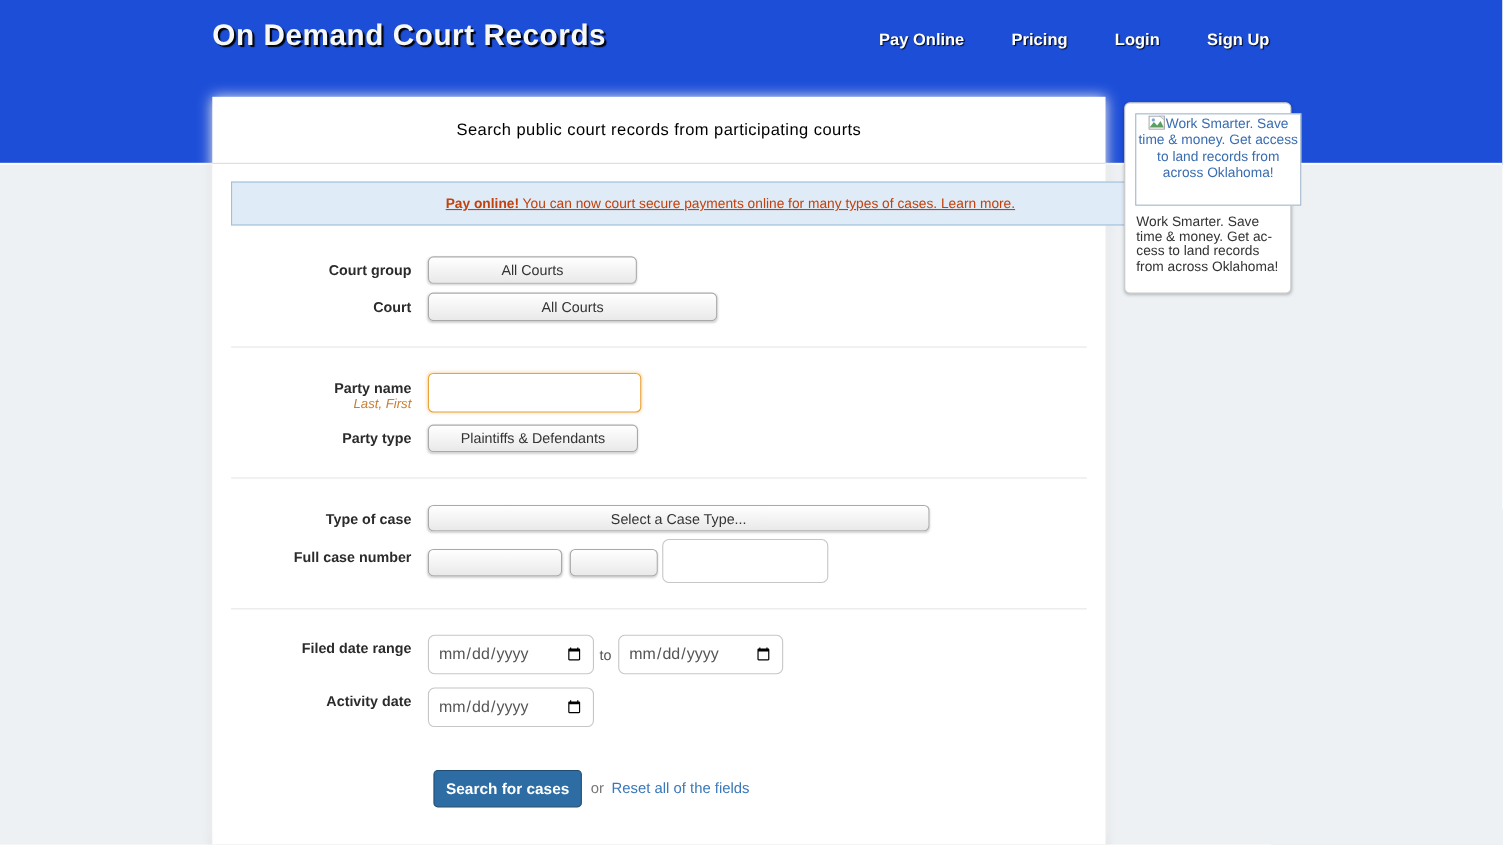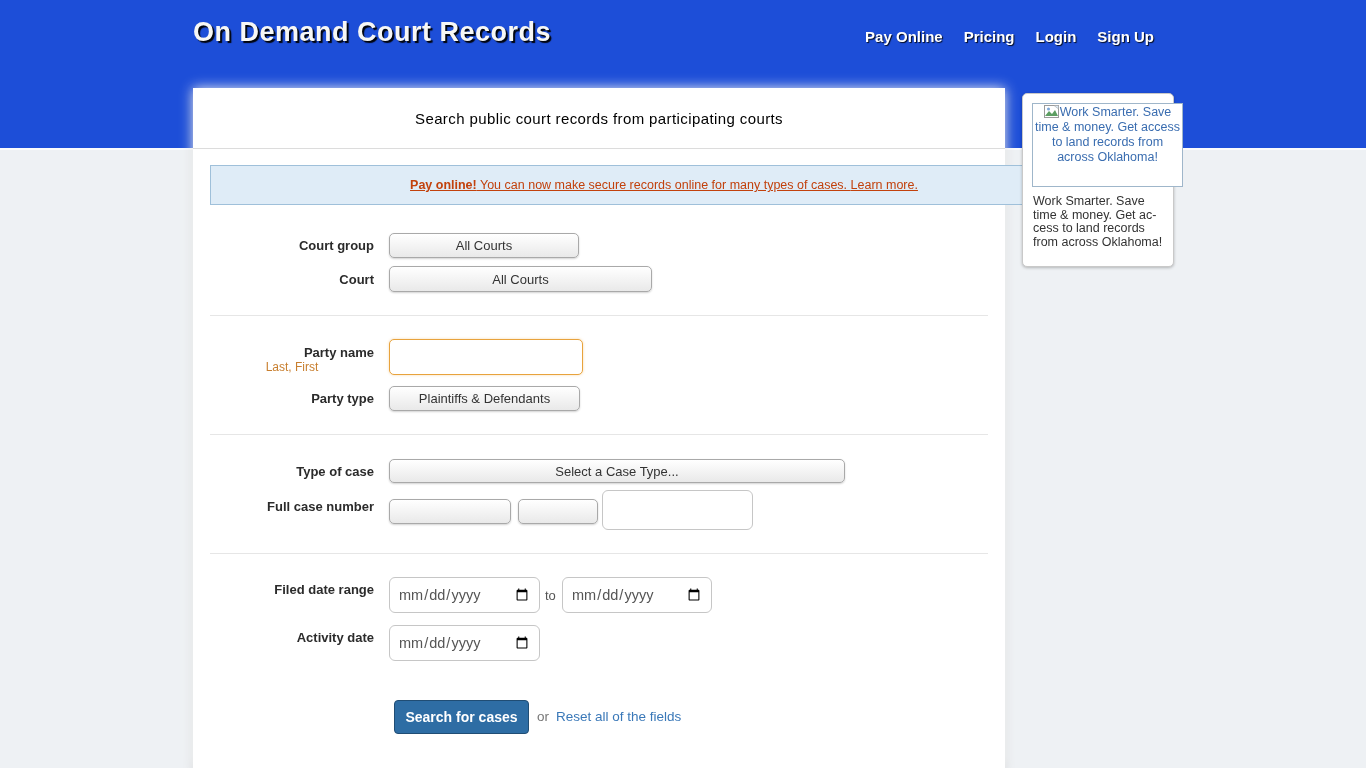--- a/index.html
+++ b/index.html
@@ -4,40 +4,40 @@
 <style>
   * { margin:0; padding:0; box-sizing:border-box; }
   html,body { width:1366px; height:768px; overflow:hidden; }
   body { font-family:"Liberation Sans", sans-serif; }
   #page { position:relative; width:1366px; height:768px; background:#eef1f4; overflow:hidden; }
 
   .header-band { position:absolute; left:0; top:0; width:1366px; height:150px;
     background:#1d4ed8; border-bottom:2px solid #fafbfd; }
   .brand { position:absolute; left:193px; top:17px; font-size:27px; font-weight:bold;
     color:#f7f7f5; letter-spacing:.5px; text-shadow:2px 2px 1px rgba(0,0,0,.95); cursor:pointer; }
-  .nav { position:absolute; top:28px; right:212px; display:flex; gap:21px; }
+  .nav { position:absolute; top:28px; right:212px; display:flex; gap:43px; }
   .nav a { color:#fff; font-size:15px; font-weight:bold; text-decoration:none;
     text-shadow:1px 1px 1px rgba(0,0,0,.85); cursor:pointer; }
 
   .panel { position:absolute; left:193px; top:88px; width:812px; height:680px; background:#fff;
     box-shadow:0 0 12px rgba(255,255,255,.95), 0 3px 10px rgba(0,0,0,.18); }
   .panel-heading { position:absolute; left:0; top:0; width:100%; height:61px;
     border-bottom:1px solid #dcdcdc; display:flex; align-items:center; justify-content:center;
     font-size:15px; color:#000000; letter-spacing:.4px; text-shadow:1px 1px 0 #fff; }
 
   .banner { position:absolute; left:17px; top:77px; width:908px; height:40px;
     background:#dfecf7; border:1px solid #9fc0da; display:flex; align-items:center;
     justify-content:center; font-size:12.5px; color:#c2410c; cursor:pointer; }
   .banner span { text-decoration:underline; white-space:pre; }
   .banner .lead { font-weight:bold; }
 
   .flabel { position:absolute; left:17px; width:164px; text-align:right;
     font-weight:bold; font-size:13px; color:#2b2b2b; }
-  .fhint { position:absolute; left:17px; width:164px; text-align:center;
-    font-size:12px; color:#c87f2f; }
+  .fhint { position:absolute; left:17px; width:164px; text-align:right;
+    font-style:italic; font-size:12px; color:#c87f2f; }
 
   select.styled { appearance:none; -webkit-appearance:none; position:absolute; left:196px;
     background:linear-gradient(#ffffff, #e9e9e9); border:1px solid #a9a9a9; border-radius:5px;
     box-shadow:0 1px 2px rgba(0,0,0,.18); font-size:13px; color:#333; padding:0 8px;
     font-family:"Liberation Sans", sans-serif; cursor:pointer;text-align:center; }
   .sel-court-group { top:145px; width:190px; height:25px; }
   .sel-court { top:178px; width:263px; height:26px; }
   .sel-party-type { top:298px; width:191px; height:25px; }
   .sel-case-type { top:371px; width:456px; height:24px; }
   .sel-case-a { top:411px; width:122px; height:25px; }
@@ -90,21 +90,21 @@
       <a>Sign Up</a>
     </div>
   </div>
 
   <div class="panel">
 
     <div class="panel-heading">Search public court records from participating courts</div>
 
     <div class="banner">
       <span class="lead">Pay online!</span>
-        <span> You can now make secure records online for many types of cases. </span>
+        <span> You can now court secure payments online for many types of cases. </span>
         <span>Learn more.</span>
     </div>
 
     <div class="flabel" style="top:150px;">Court group</div>
     <select class="styled sel-court-group">
       <option>All Courts</option>
     </select>
 
     <div class="flabel" style="top:184px;">Court</div>
     <select class="styled sel-court">

